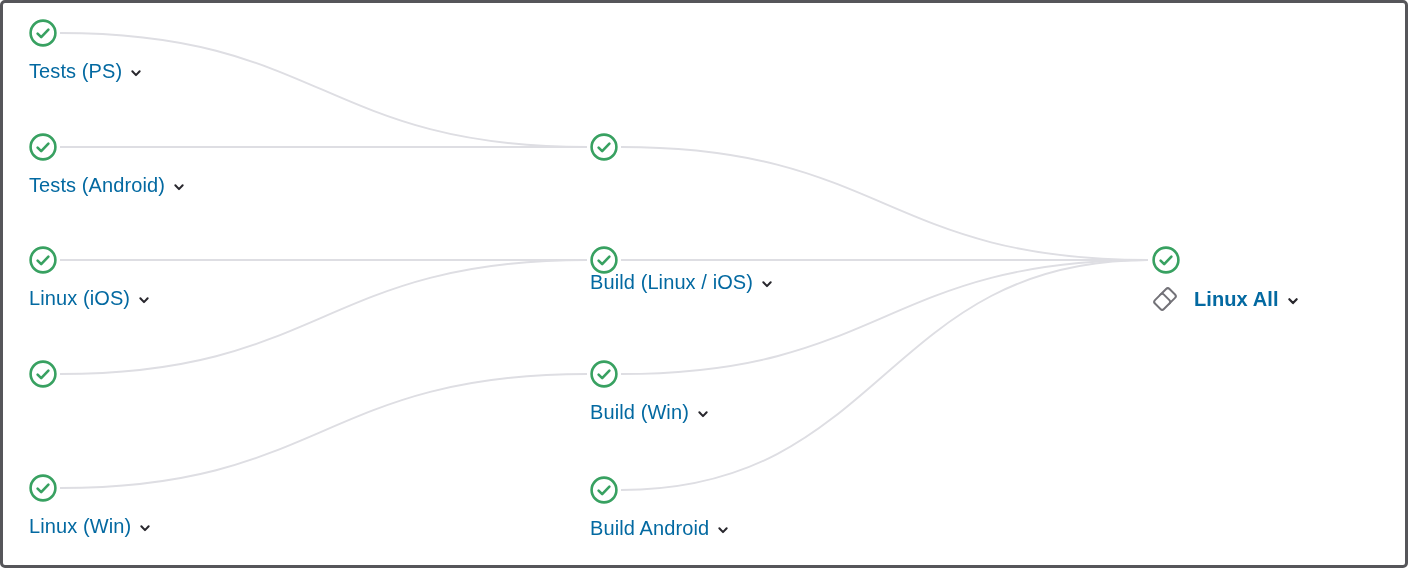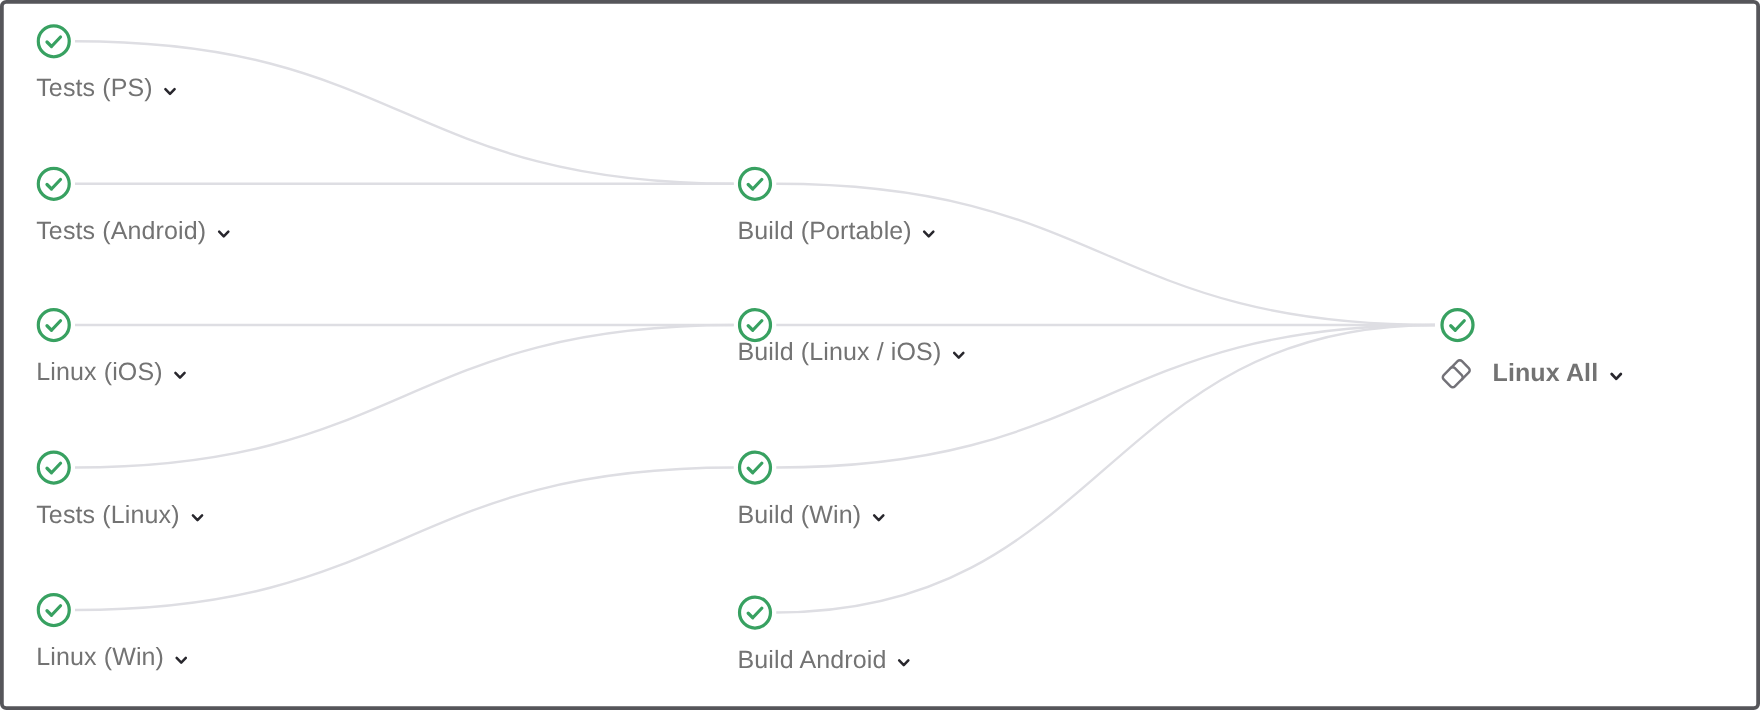--- a/index.html
+++ b/index.html
@@ -15,21 +15,21 @@
   }
   .edges{position:absolute;left:0;top:0;width:1408px;height:568px;}
   .edges path{fill:none;stroke:#dedee3;stroke-width:1.9px;}
   .status-icon{position:absolute;width:28px;height:28px;cursor:pointer;}
   .job-label-row{
     position:absolute;
     display:inline-flex;align-items:center;gap:7px;
     cursor:pointer;white-space:nowrap;
   }
   .job-label{
-    font-size:20px;line-height:24px;color:#737373;letter-spacing:0.1px;
+    font-size:20px;line-height:24px;color:#0369a1;letter-spacing:0.1px;
   }
   .job-label.bold{font-weight:700;}
   .chevron{width:14px;height:14px;margin-top:3px;}
   .trigger-icon{position:absolute;width:30px;height:30px;}
 </style>
 </head>
 <body>
 
 <div class="frame">
 
@@ -75,48 +75,36 @@
     <span class="job-label">Linux (iOS)</span>
     <svg class="chevron" viewBox="0 0 16 16">
         <path d="M3.8 6 l4.2 4.4 4.2 -4.4" fill="none" stroke="#28272d" stroke-width="2.3" stroke-linecap="round" stroke-linejoin="round"></path>
       </svg>
   </div>
 
   <svg class="status-icon" style="left:26px;top:357px" viewBox="0 0 28 28">
     <circle cx="14" cy="14" r="12.4" fill="#ffffff" stroke="#38a161" stroke-width="2.6"></circle>
     <path d="M8.6 14.6 l3.6 3.6 7.2 -7.6" fill="none" stroke="#38a161" stroke-width="2.6" stroke-linecap="round" stroke-linejoin="round"></path>
   </svg>
-  <div class="job-label-row" style="left:26px;top:397px">
-    <span class="job-label">Tests (Linux)</span>
-    <svg class="chevron" viewBox="0 0 16 16">
-        <path d="M3.8 6 l4.2 4.4 4.2 -4.4" fill="none" stroke="#28272d" stroke-width="2.3" stroke-linecap="round" stroke-linejoin="round"></path>
-      </svg>
-  </div>
 
   <svg class="status-icon" style="left:26px;top:471px" viewBox="0 0 28 28">
     <circle cx="14" cy="14" r="12.4" fill="#ffffff" stroke="#38a161" stroke-width="2.6"></circle>
     <path d="M8.6 14.6 l3.6 3.6 7.2 -7.6" fill="none" stroke="#38a161" stroke-width="2.6" stroke-linecap="round" stroke-linejoin="round"></path>
   </svg>
   <div class="job-label-row" style="left:26px;top:511px">
     <span class="job-label">Linux (Win)</span>
     <svg class="chevron" viewBox="0 0 16 16">
         <path d="M3.8 6 l4.2 4.4 4.2 -4.4" fill="none" stroke="#28272d" stroke-width="2.3" stroke-linecap="round" stroke-linejoin="round"></path>
       </svg>
   </div>
 
   <svg class="status-icon" style="left:587px;top:130px" viewBox="0 0 28 28">
     <circle cx="14" cy="14" r="12.4" fill="#ffffff" stroke="#38a161" stroke-width="2.6"></circle>
     <path d="M8.6 14.6 l3.6 3.6 7.2 -7.6" fill="none" stroke="#38a161" stroke-width="2.6" stroke-linecap="round" stroke-linejoin="round"></path>
   </svg>
-  <div class="job-label-row" style="left:587px;top:170px">
-    <span class="job-label">Build (Portable)</span>
-    <svg class="chevron" viewBox="0 0 16 16">
-        <path d="M3.8 6 l4.2 4.4 4.2 -4.4" fill="none" stroke="#28272d" stroke-width="2.3" stroke-linecap="round" stroke-linejoin="round"></path>
-      </svg>
-  </div>
 
   <svg class="status-icon" style="left:587px;top:243px" viewBox="0 0 28 28">
     <circle cx="14" cy="14" r="12.4" fill="#ffffff" stroke="#38a161" stroke-width="2.6"></circle>
     <path d="M8.6 14.6 l3.6 3.6 7.2 -7.6" fill="none" stroke="#38a161" stroke-width="2.6" stroke-linecap="round" stroke-linejoin="round"></path>
   </svg>
   <div class="job-label-row" style="left:587px;top:267px">
     <span class="job-label">Build (Linux / iOS)</span>
     <svg class="chevron" viewBox="0 0 16 16">
         <path d="M3.8 6 l4.2 4.4 4.2 -4.4" fill="none" stroke="#28272d" stroke-width="2.3" stroke-linecap="round" stroke-linejoin="round"></path>
       </svg>

